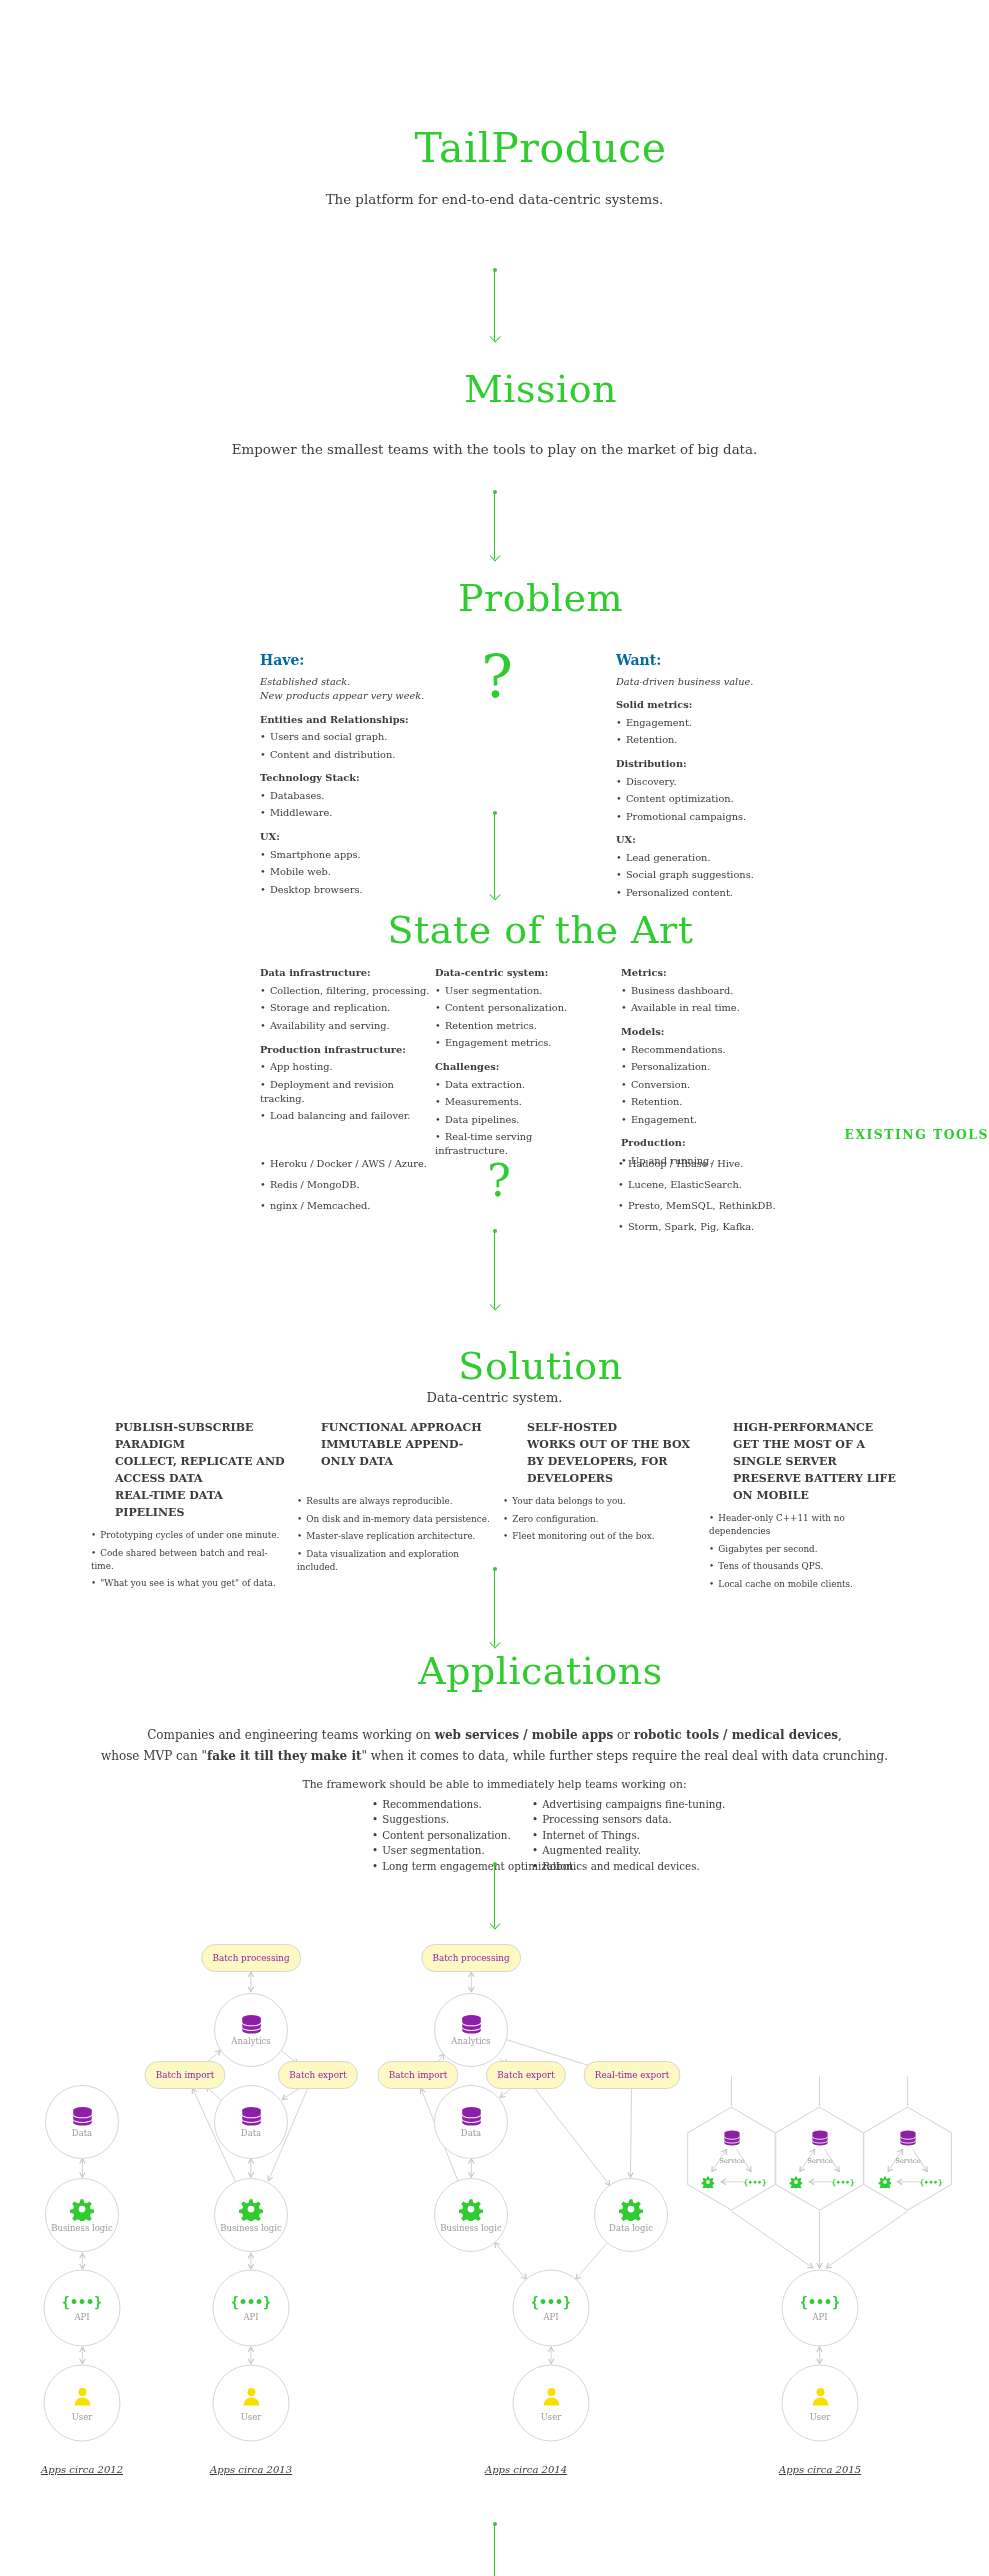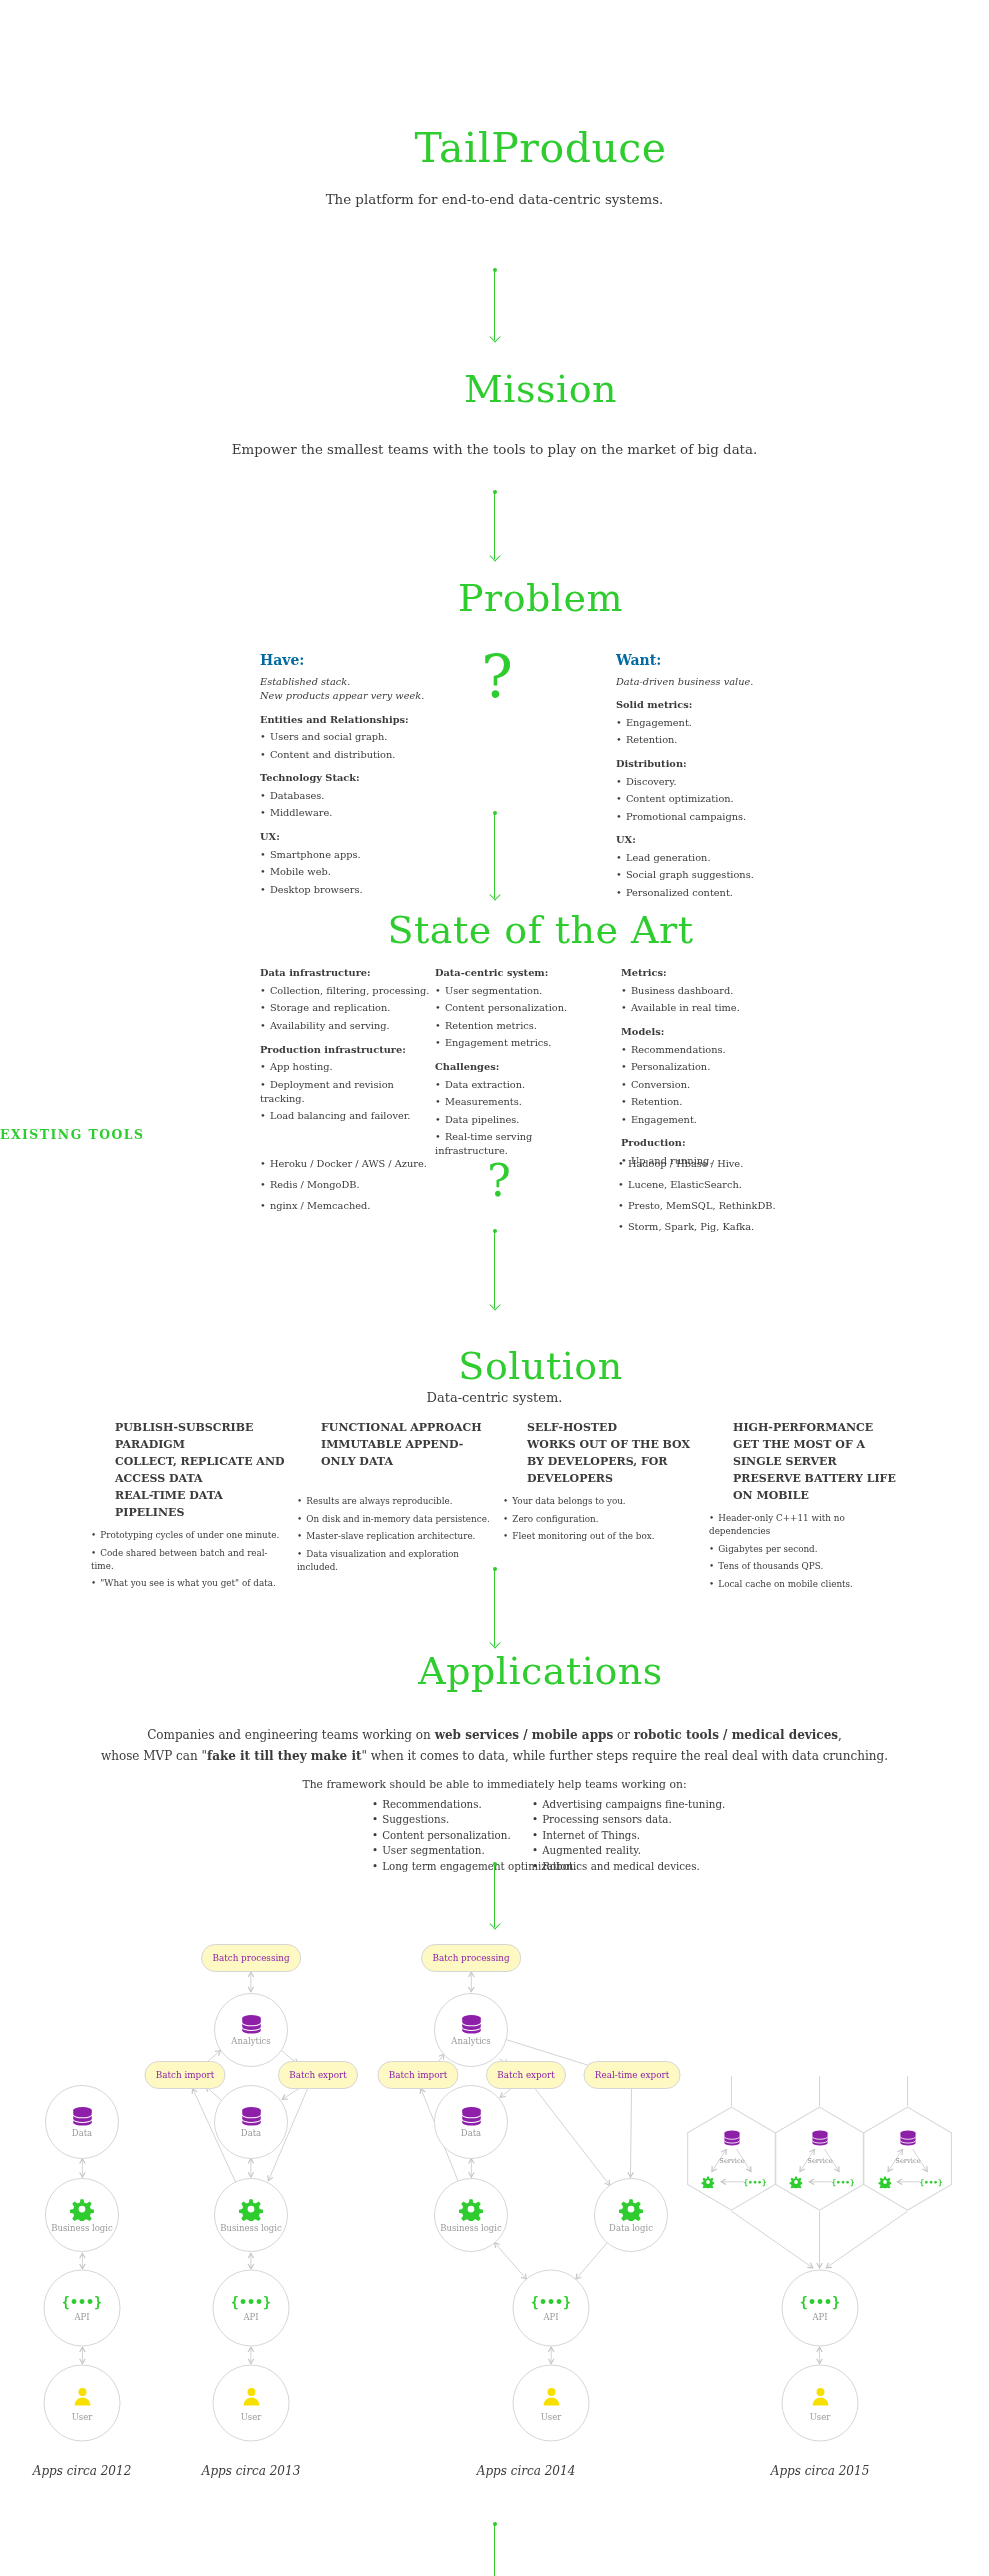--- a/index.html
+++ b/index.html
@@ -13,39 +13,39 @@
   .varrow::after{content:"";position:absolute;bottom:-0.5px;left:-3.1px;width:6.7px;height:6.7px;
                  border-left:1px solid #2ecc2e;border-bottom:1px solid #2ecc2e;transform:rotate(-45deg);}
   .qmark{position:absolute;color:#2ecc2e;font-weight:400;transform:translate(-50%,-50%);}
   .txtcol{position:absolute;font-size:9.8px;line-height:14.4px;}
   .txtcol .col-label{margin:0 0 7.2px 0;font-size:14px;font-weight:700;color:#0369a1;}
   .txtcol p.it{margin:0;font-style:italic;}
   .txtcol h4{margin:9.3px 0 3.1px 0;font-size:9.8px;}
   .txtcol ul,.plainlist{list-style:none;margin:0;padding:0;}
   .txtcol li,.plainlist li{margin:0 0 3.1px 0;}
   .b{color:#3b3b3b;margin-right:4.1px;}
-  .ex-label{position:absolute;left:0;width:100%;text-align:left;margin:0;
+  .ex-label{position:absolute;left:0;width:100%;text-align:right;margin:0;
             color:#2ecc2e;font-size:12.4px;letter-spacing:1.5px;}
   .plainlist{position:absolute;font-size:9.8px;line-height:18px;}
   .sol-col{position:absolute;width:196px;font-size:8.8px;line-height:13px;}
   .sol-col .hl{font-weight:700;font-size:11px;line-height:17px;margin-left:24px;}
   .sol-col ul{list-style:none;margin:8.2px 0 0 0;padding:0;}
   .sol-col li{margin:0 0 4.6px 0;}
   .apps-para{font-size:12px;line-height:20.6px;}
   .apps-para b{font-weight:700;}
   .apps-list{position:absolute;font-size:10.3px;}
   .apps-list li{margin:0 0 4.1px 0;}
   .node{position:absolute;transform:translate(-50%,-50%);background:#fff;border:1px solid #d6d6d6;
         border-radius:50%;display:flex;flex-direction:column;align-items:center;justify-content:center;}
   .node .nlabel{color:#9a9a9a;font-size:8.5px;margin-top:2.1px;}
   .pill{position:absolute;transform:translate(-50%,-50%);background:#fef9c3;border:1px solid #d6d6d6;
         border-radius:14px;height:26px;padding:0 10.3px;display:flex;align-items:center;justify-content:center;
         color:#8d1fa8;font-size:8.8px;white-space:nowrap;}
   .braces{color:#2ecc2e;font-weight:700;font-family:"DejaVu Sans Mono","Liberation Mono",monospace;}
-  .caption{position:absolute;transform:translateX(-50%);font-style:italic;font-size:12px;color:#3b3b3b;white-space:nowrap;}
+  .caption{position:absolute;transform:translateX(-50%);font-style:italic;font-size:10px;color:#3b3b3b;white-space:nowrap;text-decoration:underline;}
   .svc-item{position:absolute;transform:translate(-50%,-50%);display:flex;flex-direction:column;align-items:center;}
   .svc-label{position:absolute;transform:translate(-50%,-50%);color:#8a8a8a;font-size:6.7px;}
   svg.wires{position:absolute;left:0;}
 </style>
 </head>
 <body>
 
 <div class="page">
 
   <h1 class="sec-h" style="top:124px;font-size:41px;">TailProduce</h1>

